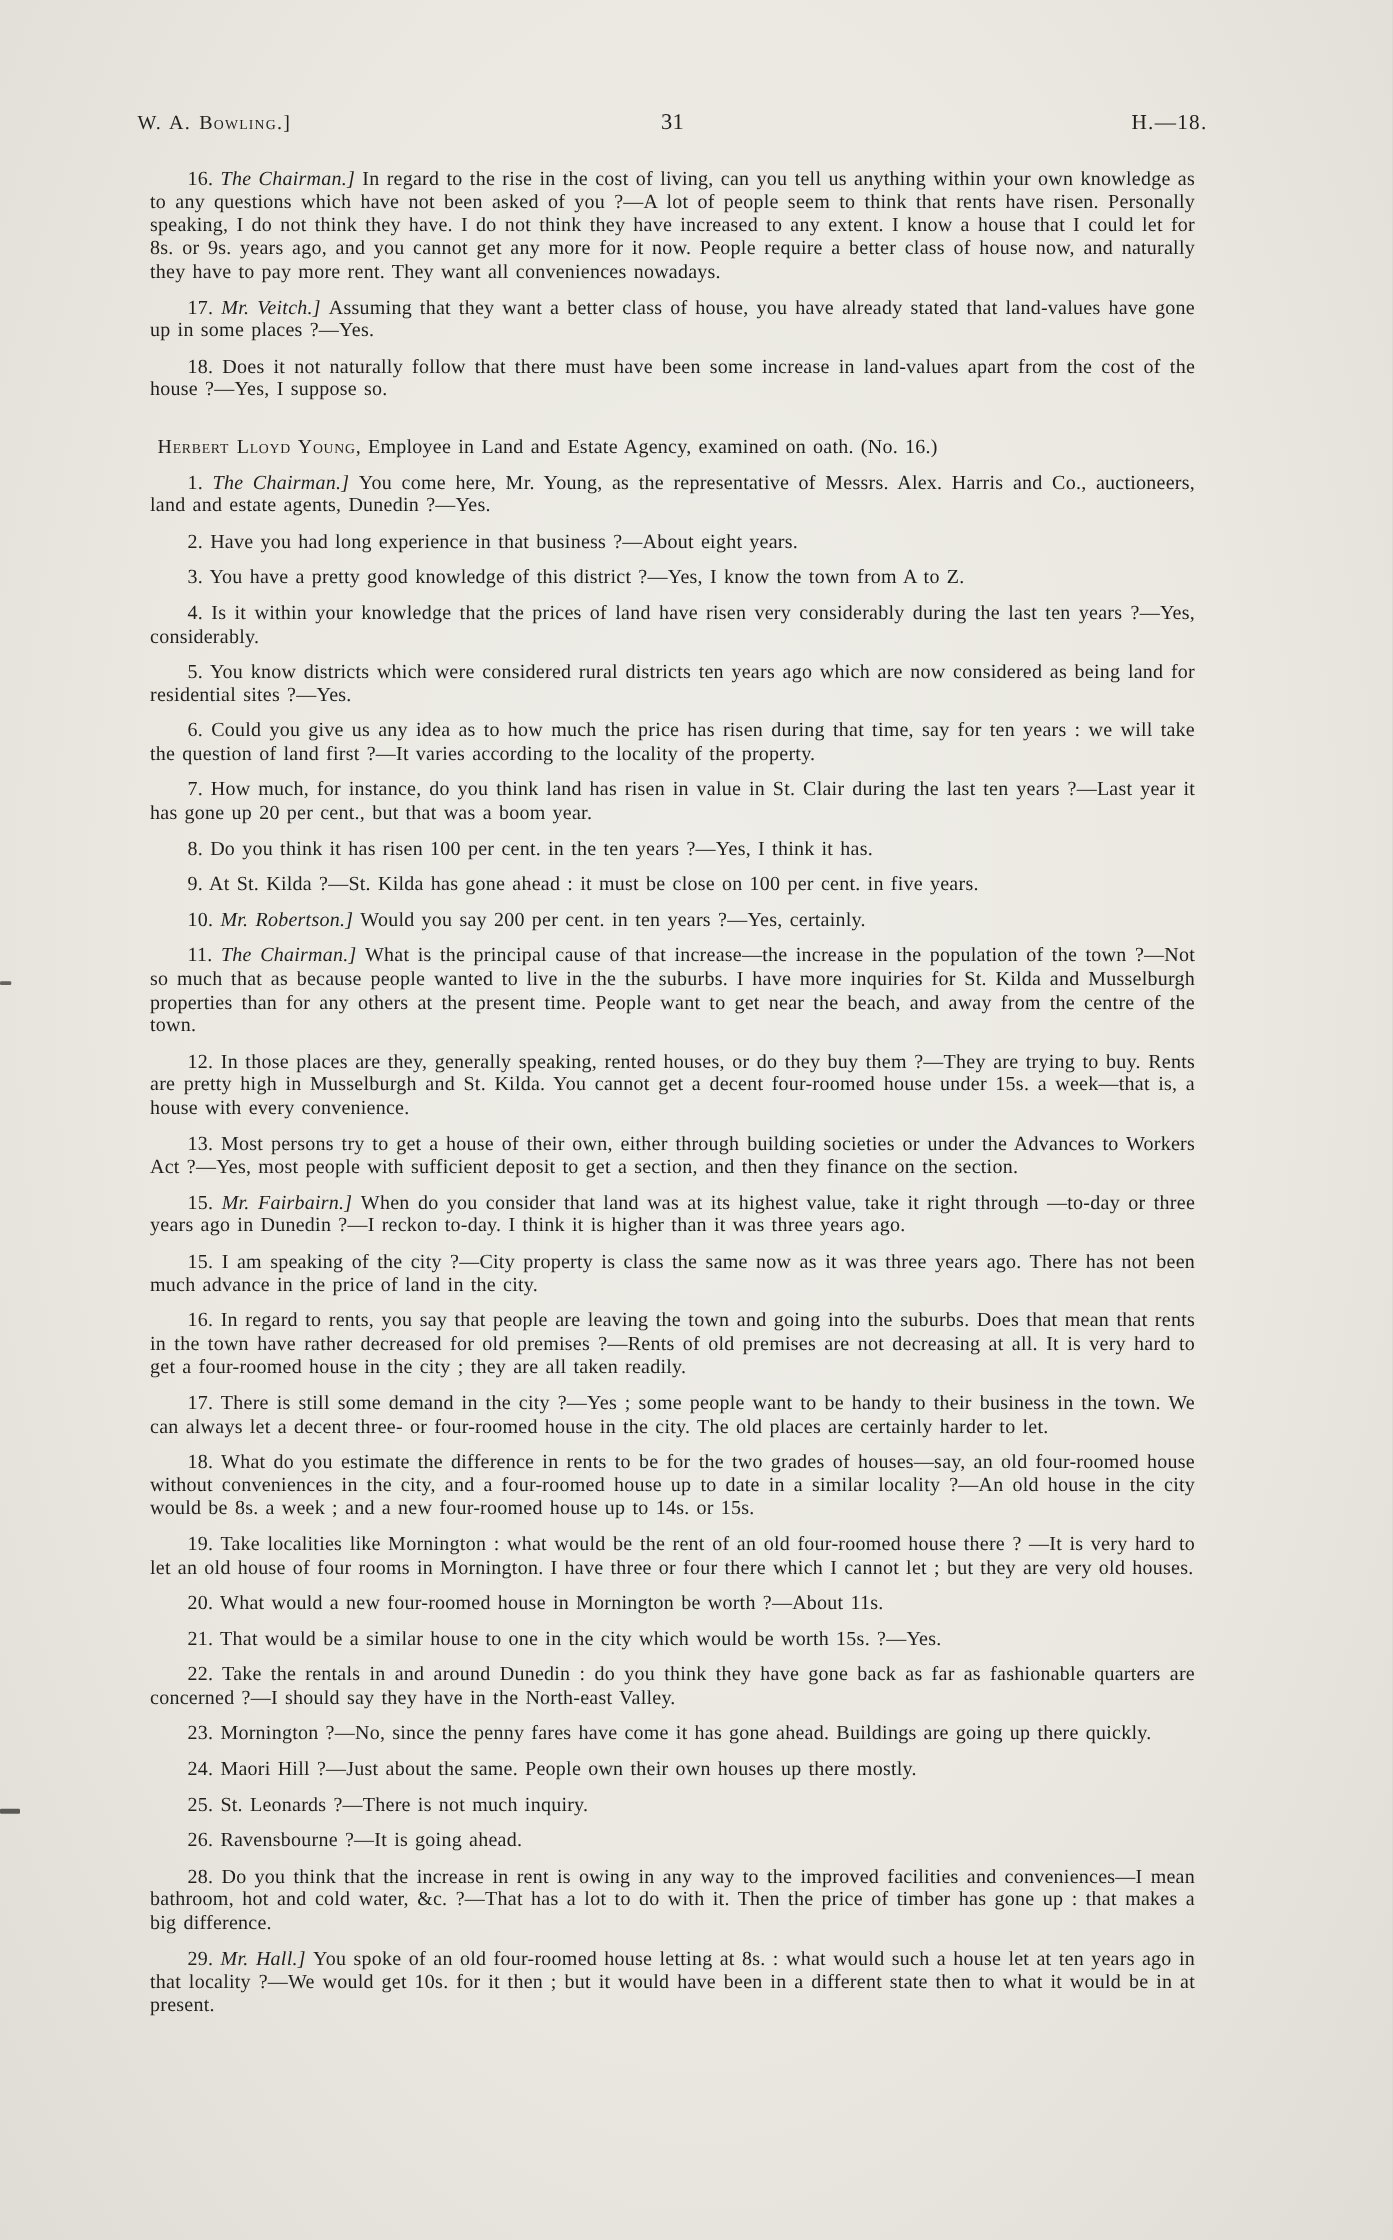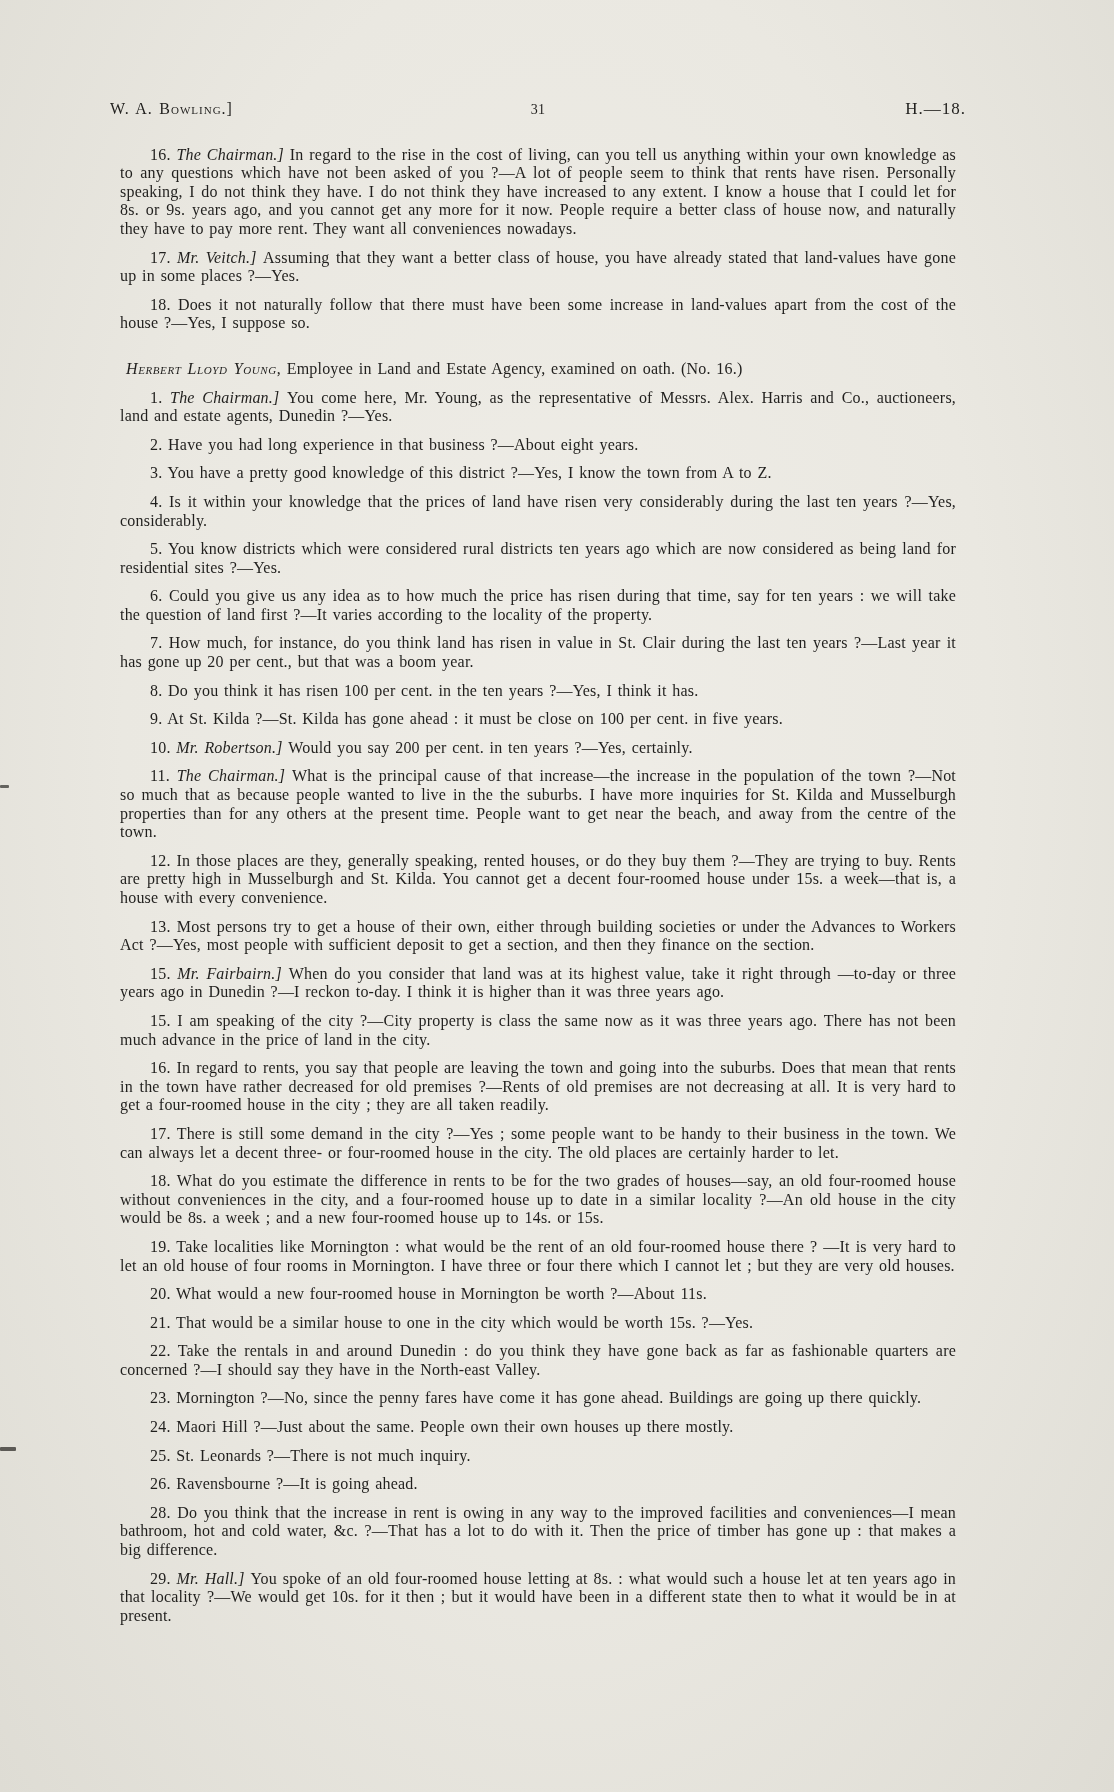--- a/index.html
+++ b/index.html
@@ -11,63 +11,62 @@
   }
   .page {
     position: relative;
     width: 1114px; height: 1792px;
     overflow: hidden;
     background: radial-gradient(ellipse at 50% 42%, #efede7 0%, #eae8e1 55%, #dedcd4 100%);
     color: #201f1d;
   }
   .content {
     position: absolute;
-    left: 110px; top: 100px;
+    left: 110px; top: 88px;
     width: 856px;
     font-size: 16px;
     line-height: 18.6px;
     letter-spacing: 0.2px;
     word-spacing: 1.5px;
   }
   .running-header {
     display: flex;
     align-items: baseline;
     margin-bottom: 26px;
   }
   .rh-left {
     width: 33%;
     font-variant: small-caps;
     letter-spacing: 1px;
     font-size: 16px;
   }
   .rh-center {
     width: 34%;
     text-align: center;
-    font-size: 14px;
+    font-size: 18px;
   }
   .rh-right {
     width: 33%;
     text-align: right;
     font-size: 17px;
     letter-spacing: 1px;
   }
   .qa {
     margin: 10px;
     text-align: justify;
     text-indent: 30px;
   }
   .qa-speaker { font-style: italic; }
   .witness-heading {
     margin: 27px 0 3px 0;
     text-indent: 16px;
   }
   .smallcaps {
     font-variant: small-caps;
     letter-spacing: 0.6px;
-    font-style: italic;
   }
   .artifact {
     position: absolute;
     background: #44423e;
     border-radius: 1px;
   }
   .artifact-1 { left: 0; top: 785px; width: 9px; height: 3px; opacity: 0.8; }
   .artifact-2 { left: 0; top: 1447px; width: 16px; height: 3.5px; opacity: 0.85; }
 </style>
 </head>

